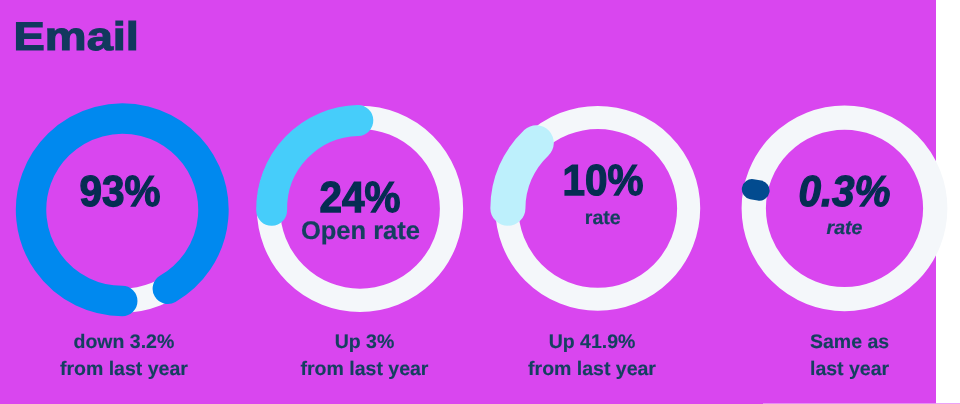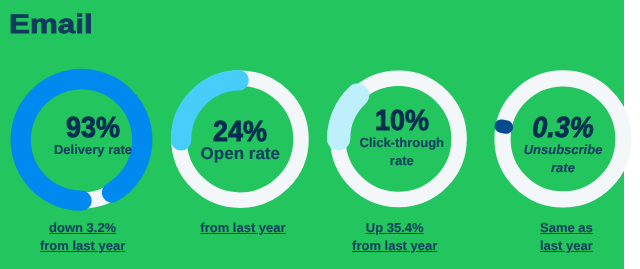--- a/index.html
+++ b/index.html
@@ -1,73 +1,71 @@
 <!DOCTYPE html>
 <html><head>
 <meta charset="utf-8">
 <title>Email</title>
 <style>
   html,body{margin:0;padding:0;}
   body{width:640px;height:269px;background:#ffffff;overflow:hidden;
        font-family:"Liberation Sans",sans-serif;}
-  .page{position:relative;width:624px;height:269px;background:#22c55e;}
+  .page{position:relative;width:624px;height:269px;background:#d946ef;}
   .title,.bigval,.sublabel,.footline{-webkit-font-smoothing:antialiased;text-rendering:geometricPrecision;transform:translateZ(0);}
   .title{position:absolute;font-weight:bold;line-height:1;white-space:nowrap;
          transform-origin:0 0;}
   .centerblock{position:absolute;text-align:center;}
   .bigval{font-weight:bold;line-height:1;white-space:nowrap;}
   .sublabel{font-weight:bold;white-space:nowrap;}
   .footblock{position:absolute;text-align:center;}
-  .footline{font-weight:bold;white-space:nowrap;text-decoration:underline;}
+  .footline{font-weight:bold;white-space:nowrap;}
 </style>
 </head>
 <body>
 
 <div class="page">
   <div class="title" style="left: 9px; top: 10.9px; font-size: 26.6px; color: rgb(18, 57, 94); transform: translateZ(0px) scaleX(1.178); -webkit-text-stroke: 0.8px rgb(18, 57, 94);">Email</div>
   <svg id="rings" width="640" height="269" style="position:absolute;left:0;top:0;" aria-hidden="true">
       <circle cx="81.5" cy="139.85" r="60.6" fill="none" stroke="#f4f7fa" stroke-width="16.2"></circle>
       <circle cx="240" cy="139.2" r="61" fill="none" stroke="#f4f7fa" stroke-width="15.5"></circle>
       <circle cx="398.5" cy="138.9" r="60.6" fill="none" stroke="#f4f7fa" stroke-width="15.4"></circle>
       <circle cx="563" cy="138.9" r="60.5" fill="none" stroke="#f4f7fa" stroke-width="16.2"></circle>
       <path d="M 81.500 200.650 A 60.8 60.8 0 1 1 111.900 192.504" fill="none" stroke="#0089ef" stroke-width="20.3" stroke-linecap="round"></path>
       <path d="M 181.109 140.228 A 58.9 58.9 0 0 1 238.561 80.318" fill="none" stroke="#46cdfa" stroke-width="20.6" stroke-linecap="round"></path>
       <path d="M 338.600 138.795 A 59.9 59.9 0 0 1 357.496 95.235" fill="none" stroke="#bdf0fc" stroke-width="23.4" stroke-linecap="round"></path>
       <line x1="501.30" y1="126.15" x2="506.32" y2="127.04" stroke="#024b8f" stroke-width="13.5" stroke-linecap="round"></line>
     </svg>
   <div id="labels">
-      <div class="centerblock" style="left: 23px; top: 113.9px; width: 140px;">
+      <div class="centerblock" style="left: 10px; top: 113.9px; width: 140px;">
         <div class="bigval" style="font-size: 29px; color: rgb(6, 45, 82); transform: translateZ(0px) scaleX(0.93); -webkit-text-stroke: 0.9px rgb(6, 45, 82);">93%</div>
-        <div class="sublabel" style="font-size: 13px; line-height: 18px; color: rgb(20, 64, 95); -webkit-text-stroke: 0.15px rgb(20, 64, 95); margin-top: -1.9px;">Delivery rate</div>
       </div>
       <div class="centerblock" style="left: 170.3px; top: 118px; width: 140px;">
         <div class="bigval" style="font-size: 29px; color: rgb(6, 45, 82); transform: translateZ(0px) scaleX(0.93); -webkit-text-stroke: 0.9px rgb(6, 45, 82);">24%</div>
         <div class="sublabel" style="font-size: 17px; line-height: 18px; color: rgb(20, 64, 95); -webkit-text-stroke: 0.15px rgb(20, 64, 95); margin-top: -1.9px;">Open rate</div>
       </div>
       <div class="centerblock" style="left: 331.8px; top: 107px; width: 140px;">
         <div class="bigval" style="font-size: 29px; color: rgb(6, 45, 82); transform: translateZ(0px) scaleX(0.93); -webkit-text-stroke: 0.9px rgb(6, 45, 82);">10%</div>
-        <div class="sublabel" style="font-size: 13px; line-height: 18px; color: rgb(20, 64, 95); -webkit-text-stroke: 0.15px rgb(20, 64, 95); margin-top: -1.9px;">Click-through</div>
         <div class="sublabel" style="font-size: 13px; line-height: 18px; color: rgb(20, 64, 95); -webkit-text-stroke: 0.15px rgb(20, 64, 95);">rate</div>
       </div>
       <div class="centerblock" style="left: 493px; top: 113.9px; width: 140px; font-style: italic;">
         <div class="bigval" style="font-size: 29px; color: rgb(6, 45, 82); transform: translateZ(0px) scaleX(0.93); -webkit-text-stroke: 0.9px rgb(6, 45, 82);">0.3%</div>
-        <div class="sublabel" style="font-size: 13px; line-height: 18px; color: rgb(20, 64, 95); -webkit-text-stroke: 0.15px rgb(20, 64, 95); margin-top: -1.9px;">Unsubscribe</div>
         <div class="sublabel" style="font-size: 13px; line-height: 18px; color: rgb(20, 64, 95); -webkit-text-stroke: 0.15px rgb(20, 64, 95);">rate</div>
       </div>
     </div>
   <div id="foots">
       <div class="footblock" style="left: 2.6px; top: 219.3px; width: 160px;">
         <div class="footline" style="font-size: 13px; line-height: 18px; color: rgb(20, 64, 95); -webkit-text-stroke: 0.1px rgb(20, 64, 95);">down 3.2%</div>
         <div class="footline" style="font-size: 13px; line-height: 18px; color: rgb(20, 64, 95); -webkit-text-stroke: 0.1px rgb(20, 64, 95);">from last year</div>
       </div>
       <div class="footblock" style="left: 163px; top: 219.3px; width: 160px;">
+        <div class="footline" style="font-size: 13px; line-height: 18px; color: rgb(20, 64, 95); -webkit-text-stroke: 0.1px rgb(20, 64, 95);">Up 3%</div>
         <div class="footline" style="font-size: 13px; line-height: 18px; color: rgb(20, 64, 95); -webkit-text-stroke: 0.1px rgb(20, 64, 95);">from last year</div>
       </div>
       <div class="footblock" style="left: 314.7px; top: 219.3px; width: 160px;">
-        <div class="footline" style="font-size: 13px; line-height: 18px; color: rgb(20, 64, 95); -webkit-text-stroke: 0.1px rgb(20, 64, 95);">Up 35.4%</div>
+        <div class="footline" style="font-size: 13px; line-height: 18px; color: rgb(20, 64, 95); -webkit-text-stroke: 0.1px rgb(20, 64, 95);">Up 41.9%</div>
         <div class="footline" style="font-size: 13px; line-height: 18px; color: rgb(20, 64, 95); -webkit-text-stroke: 0.1px rgb(20, 64, 95);">from last year</div>
       </div>
       <div class="footblock" style="left: 486.4px; top: 219.3px; width: 160px;">
         <div class="footline" style="font-size: 13px; line-height: 18px; color: rgb(20, 64, 95); -webkit-text-stroke: 0.1px rgb(20, 64, 95);">Same as</div>
         <div class="footline" style="font-size: 13px; line-height: 18px; color: rgb(20, 64, 95); -webkit-text-stroke: 0.1px rgb(20, 64, 95);">last year</div>
       </div>
     </div>
 </div>
 
 </body></html>

